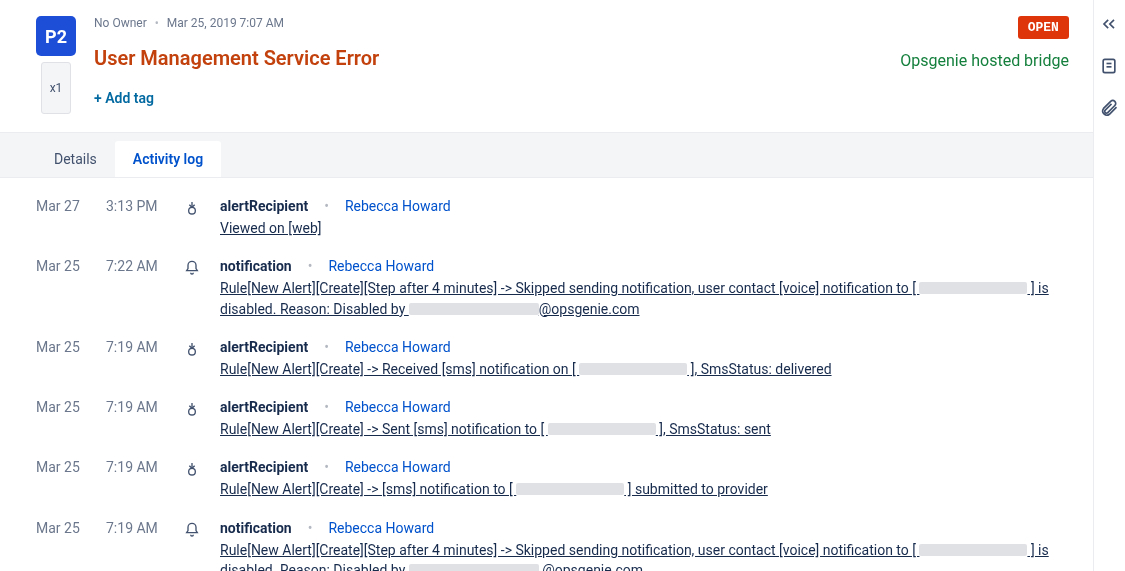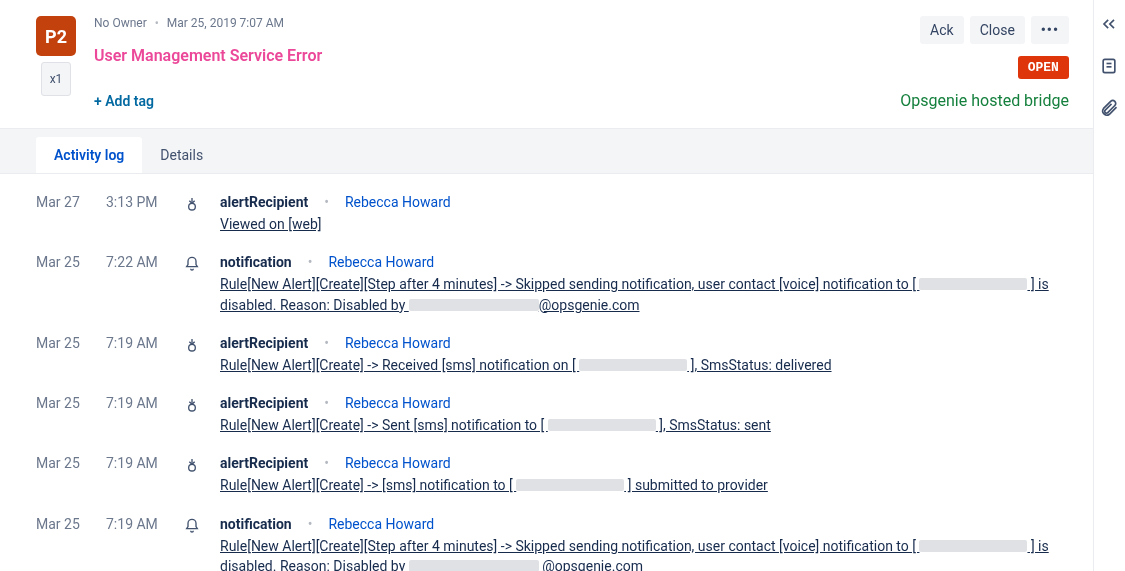--- a/index.html
+++ b/index.html
@@ -2,26 +2,26 @@
 <html><head>
 <meta charset="utf-8">
 <style>
   * { box-sizing: border-box; margin: 0; padding: 0; }
   html, body { height: 100%; }
   body { font-family: -apple-system, BlinkMacSystemFont, "Segoe UI", Roboto, Arial, sans-serif; font-size: 14px; color: #172b4d; background: #fff; width: 1125px; height: 571px; overflow: hidden; }
   .app { display: flex; height: 100%; }
   .main-col { flex: 1 1 auto; display: flex; flex-direction: column; min-width: 0; }
   .header { padding: 16px 24px 18px 36px; display: flex; align-items: flex-start; gap: 18px; }
   .hdr-left { display: flex; flex-direction: column; align-items: center; gap: 6px; }
-  .priority-badge { width: 40px; height: 40px; border-radius: 5px; background: #c2410c; color: #fff; display: flex; align-items: center; justify-content: center; font-weight: 700; font-size: 18px; }
-  .count-badge { border: 1px solid #dfe1e6; border-radius: 3px; padding: 9px 8px; font-size: 12px; color: #42526e; background: #f4f5f7; }
+  .priority-badge { width: 40px; height: 40px; border-radius: 5px; background: #1d4ed8; color: #fff; display: flex; align-items: center; justify-content: center; font-weight: 700; font-size: 18px; }
+  .count-badge { border: 1px solid #dfe1e6; border-radius: 3px; padding: 18px 8px; font-size: 12px; color: #42526e; background: #f4f5f7; }
   .hdr-mid { flex: 1; }
   .meta-row { color: #6b778c; font-size: 12px; display: flex; align-items: center; gap: 8px; margin-bottom: 16px; }
   .meta-dot { color: #b3b8c1; }
-  .title { font-size: 16px; font-weight: 600; color: #ec4899; margin-bottom: 28px; }
+  .title { font-size: 20px; font-weight: 600; color: #c2410c; margin-bottom: 20px; }
   .add-tag-btn { color: #0369a1; font-weight: 600; font-size: 14px; cursor: pointer; display: inline-flex; align-items: center; gap: 4px; }
   .hdr-right { display: flex; flex-direction: column; align-items: flex-end; gap: 12px; }
   .hdr-actions { display: flex; gap: 6px; }
   .btn { background: #f4f5f7; border-radius: 3px; padding: 6px 10px; font-size: 14px; color: #344563; cursor: pointer; display: inline-flex; align-items: center; justify-content: center; }
   .btn-more { font-weight: 700; letter-spacing: 1px; }
   .status-open { background: #de350b; color: #fff; font-weight: 700; border-radius: 3px; padding: 4px 10px; font-size: 13px; font-family: Liberation Mono, monospace; }
   .bridge-link { color: #15803d; font-size: 16px; cursor: pointer; }
   .tabs-region { background: #f4f5f7; border-top: 1px solid #ebecf0; border-bottom: 1px solid #ebecf0; padding: 8px 36px 0 36px; }
   .tabs-list { display: flex; gap: 0; }
   .tab { padding: 10px 18px; font-size: 14px; color: #42526e; cursor: pointer; border-radius: 3px 3px 0 0; }
@@ -56,34 +56,29 @@
       <div class="hdr-mid">
         <div class="meta-row">
           <span>No Owner</span>
           <span class="meta-dot">•</span>
           <span>Mar 25, 2019 7:07 AM</span>
         </div>
         <div class="title">User Management Service Error</div>
         <div class="add-tag-btn">+ Add tag</div>
       </div>
       <div class="hdr-right">
-        <div class="hdr-actions">
-          <div class="btn">Ack</div>
-          <div class="btn">Close</div>
-          <div class="btn btn-more">•••</div>
-        </div>
         <div class="status-open">OPEN</div>
         <div class="bridge-link">Opsgenie hosted bridge</div>
       </div>
     </div>
 
     <div class="tabs-region">
       <div class="tabs-list">
+        <div class="tab">Details</div>
         <div class="tab active">Activity log</div>
-        <div class="tab">Details</div>
       </div>
     </div>
 
     <div class="log" id="log">
         <div class="entry">
           <div class="e-date">Mar 27</div>
           <div class="e-time">3:13 PM</div>
           <div class="e-icon">
             <svg width="16" height="16" viewBox="0 0 24 24" fill="none" stroke="currentColor" stroke-width="2">
               <path d="M12 3v6"></path>

